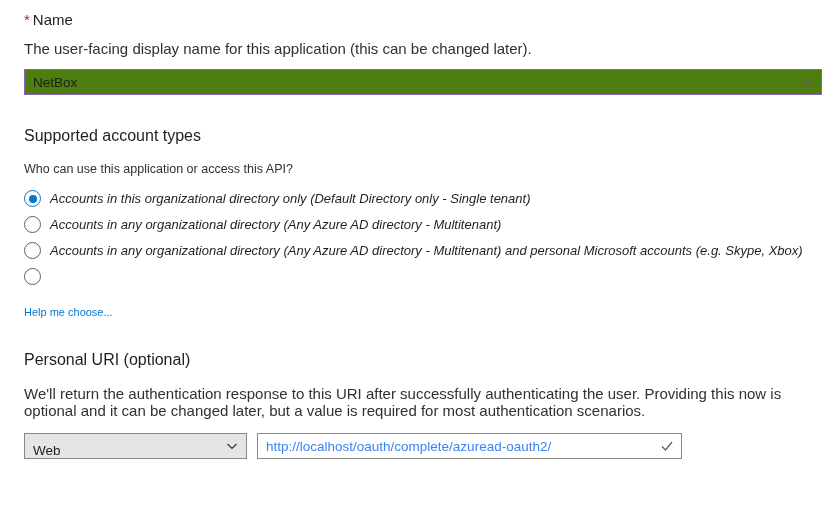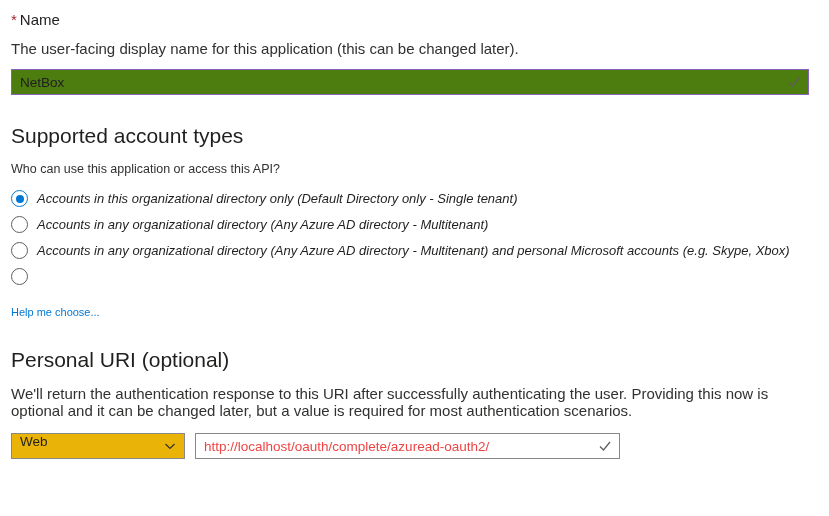--- a/index.html
+++ b/index.html
@@ -9,21 +9,21 @@
   }
   body {
     width: 829px;
     height: 516px;
     font-family: "Liberation Sans", sans-serif;
     color: #201f1e;
     font-size: 13.5px;
     overflow: hidden;
   }
   .page {
-    padding: 10px 16px 0 11px;
+    padding: 10px 16px 0 24px;
     box-sizing: border-box;
     width: 829px;
   }
   .field-label {
     font-size: 15px;
     color: #201f1e;
     margin: 0 0 10px 0;
     line-height: 20px;
   }
   .req-star {
@@ -64,21 +64,21 @@
   .check-icon {
     position: absolute;
     right: 7px;
     top: 50%;
     transform: translateY(-50%);
     width: 14px;
     height: 14px;
     pointer-events: none;
   }
   .section-title {
-    font-size: 21px;
+    font-size: 16px;
     font-weight: 400;
     color: #201f1e;
     margin: 30px 0 14px 0;
     line-height: 22px;
   }
   .question {
     font-size: 12.5px;
     color: #323130;
     margin: 0 0 12px 0;
     line-height: 17px;
@@ -130,27 +130,27 @@
     margin-top: 12px;
     cursor: pointer;
   }
   .redirect-row {
     display: flex;
     align-items: center;
     margin-top: 14px;
   }
   .select-wrap {
     position: relative;
-    width: 174px;
+    width: 223px;
     height: 26px;
     border: 1px solid #8a8886;
     box-sizing: border-box;
     display: flex;
-    align-items: flex-start;
-    background: #eab308;
+    align-items: flex-end;
+    background: #e5e5e5;
     margin-right: 10px;
   }
   .select-value {
     font-size: 13.5px;
     color: #201f1e;
     padding-left: 8px;
   }
   .chevron {
     position: absolute;
     right: 8px;
@@ -167,21 +167,21 @@
     box-sizing: border-box;
     display: flex;
     align-items: center;
     background: #fff;
   }
   .uri-wrap input {
     border: 0;
     outline: none;
     font-family: "Liberation Sans", sans-serif;
     font-size: 13.5px;
-    color: #ef4444;
+    color: #3b82f6;
     background: transparent;
     padding: 0 28px 0 8px;
     width: 100%;
     height: 100%;
     box-sizing: border-box;
   }
 </style>
 </head>
 <body>
 

